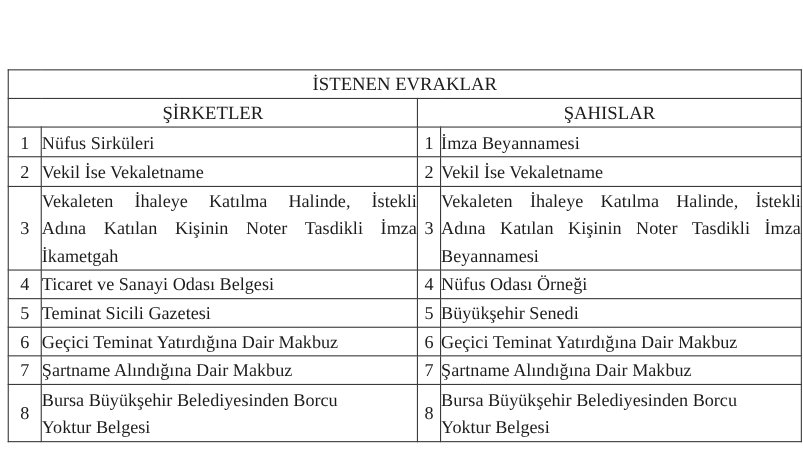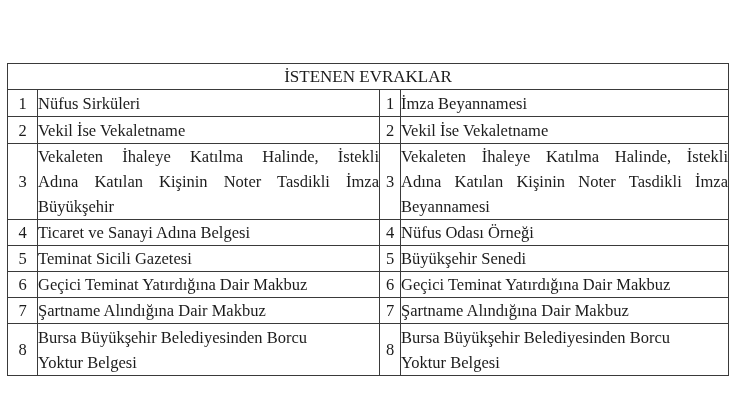--- a/index.html
+++ b/index.html
@@ -32,20 +32,24 @@
   <colgroup>
     <col style="width:30px">
     <col style="width:342px">
     <col style="width:21px">
     <col style="width:328px">
   </colgroup>
   <tbody>
       <tr>
     <th class="title" colspan="4">İSTENEN EVRAKLAR</th>
   </tr>
+  <tr>
+    <th class="colhead" colspan="2">ŞİRKETLER</th>
+    <th class="colhead" colspan="2">ŞAHISLAR</th>
+  </tr>
 
   <tr class="r1">
     <td class="num">1</td>
     <td class="txt">
           <span class="line last">Nüfus Sirküleri</span>
         </td>
     <td class="num">1</td>
     <td class="txt">
           <span class="line last">İmza Beyannamesi</span>
         </td>
@@ -60,34 +64,34 @@
     <td class="txt">
           <span class="line last">Vekil İse Vekaletname</span>
         </td>
   </tr>
 
   <tr class="r2">
     <td class="num">3</td>
     <td class="txt">
       <span class="line">Vekaleten İhaleye Katılma Halinde, İstekli</span>
       <span class="line">Adına Katılan Kişinin Noter Tasdikli İmza</span>
-      <span class="line last">Büyükşehir</span>
+      <span class="line last">İkametgah</span>
     </td>
     <td class="num">3</td>
     <td class="txt">
       <span class="line">Vekaleten İhaleye Katılma Halinde, İstekli</span>
       <span class="line">Adına Katılan Kişinin Noter Tasdikli İmza</span>
       <span class="line last">Beyannamesi</span>
     </td>
   </tr>
 
   <tr class="r1" style="height:26px">
     <td class="num">4</td>
     <td class="txt">
-          <span class="line last">Ticaret ve Sanayi Adına Belgesi</span>
+          <span class="line last">Ticaret ve Sanayi Odası Belgesi</span>
         </td>
     <td class="num">4</td>
     <td class="txt">
           <span class="line last">Nüfus Odası Örneği</span>
         </td>
   </tr>
 
   <tr class="r1" style="height:26px">
     <td class="num">5</td>
     <td class="txt">

